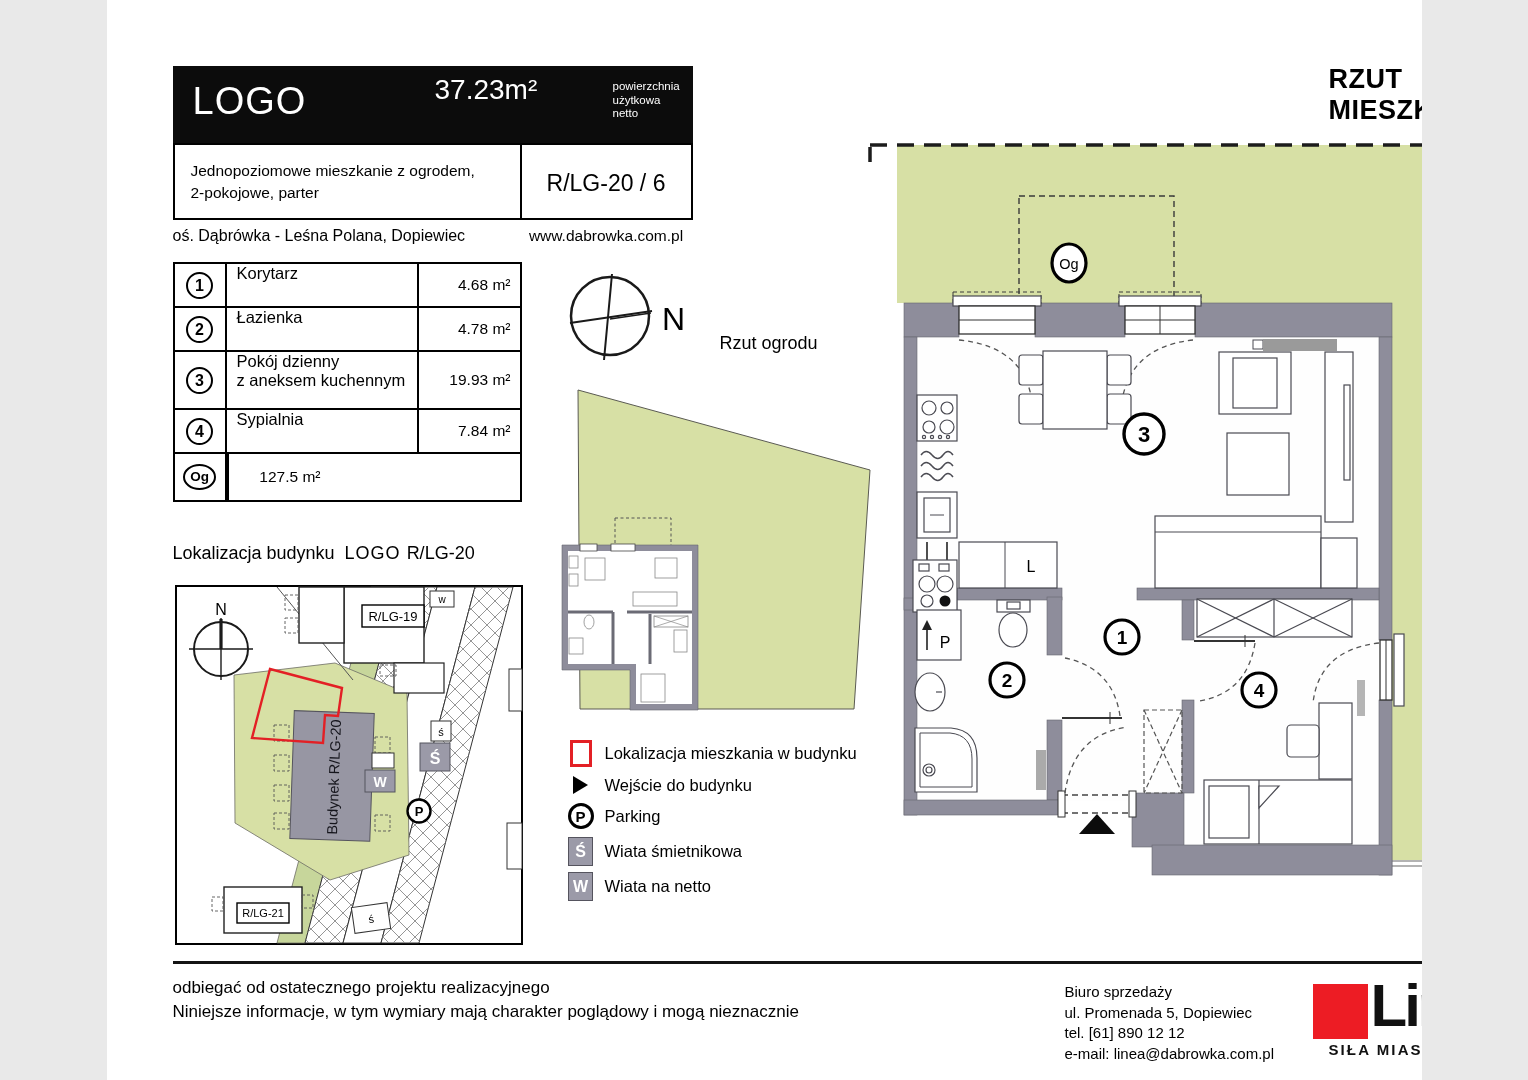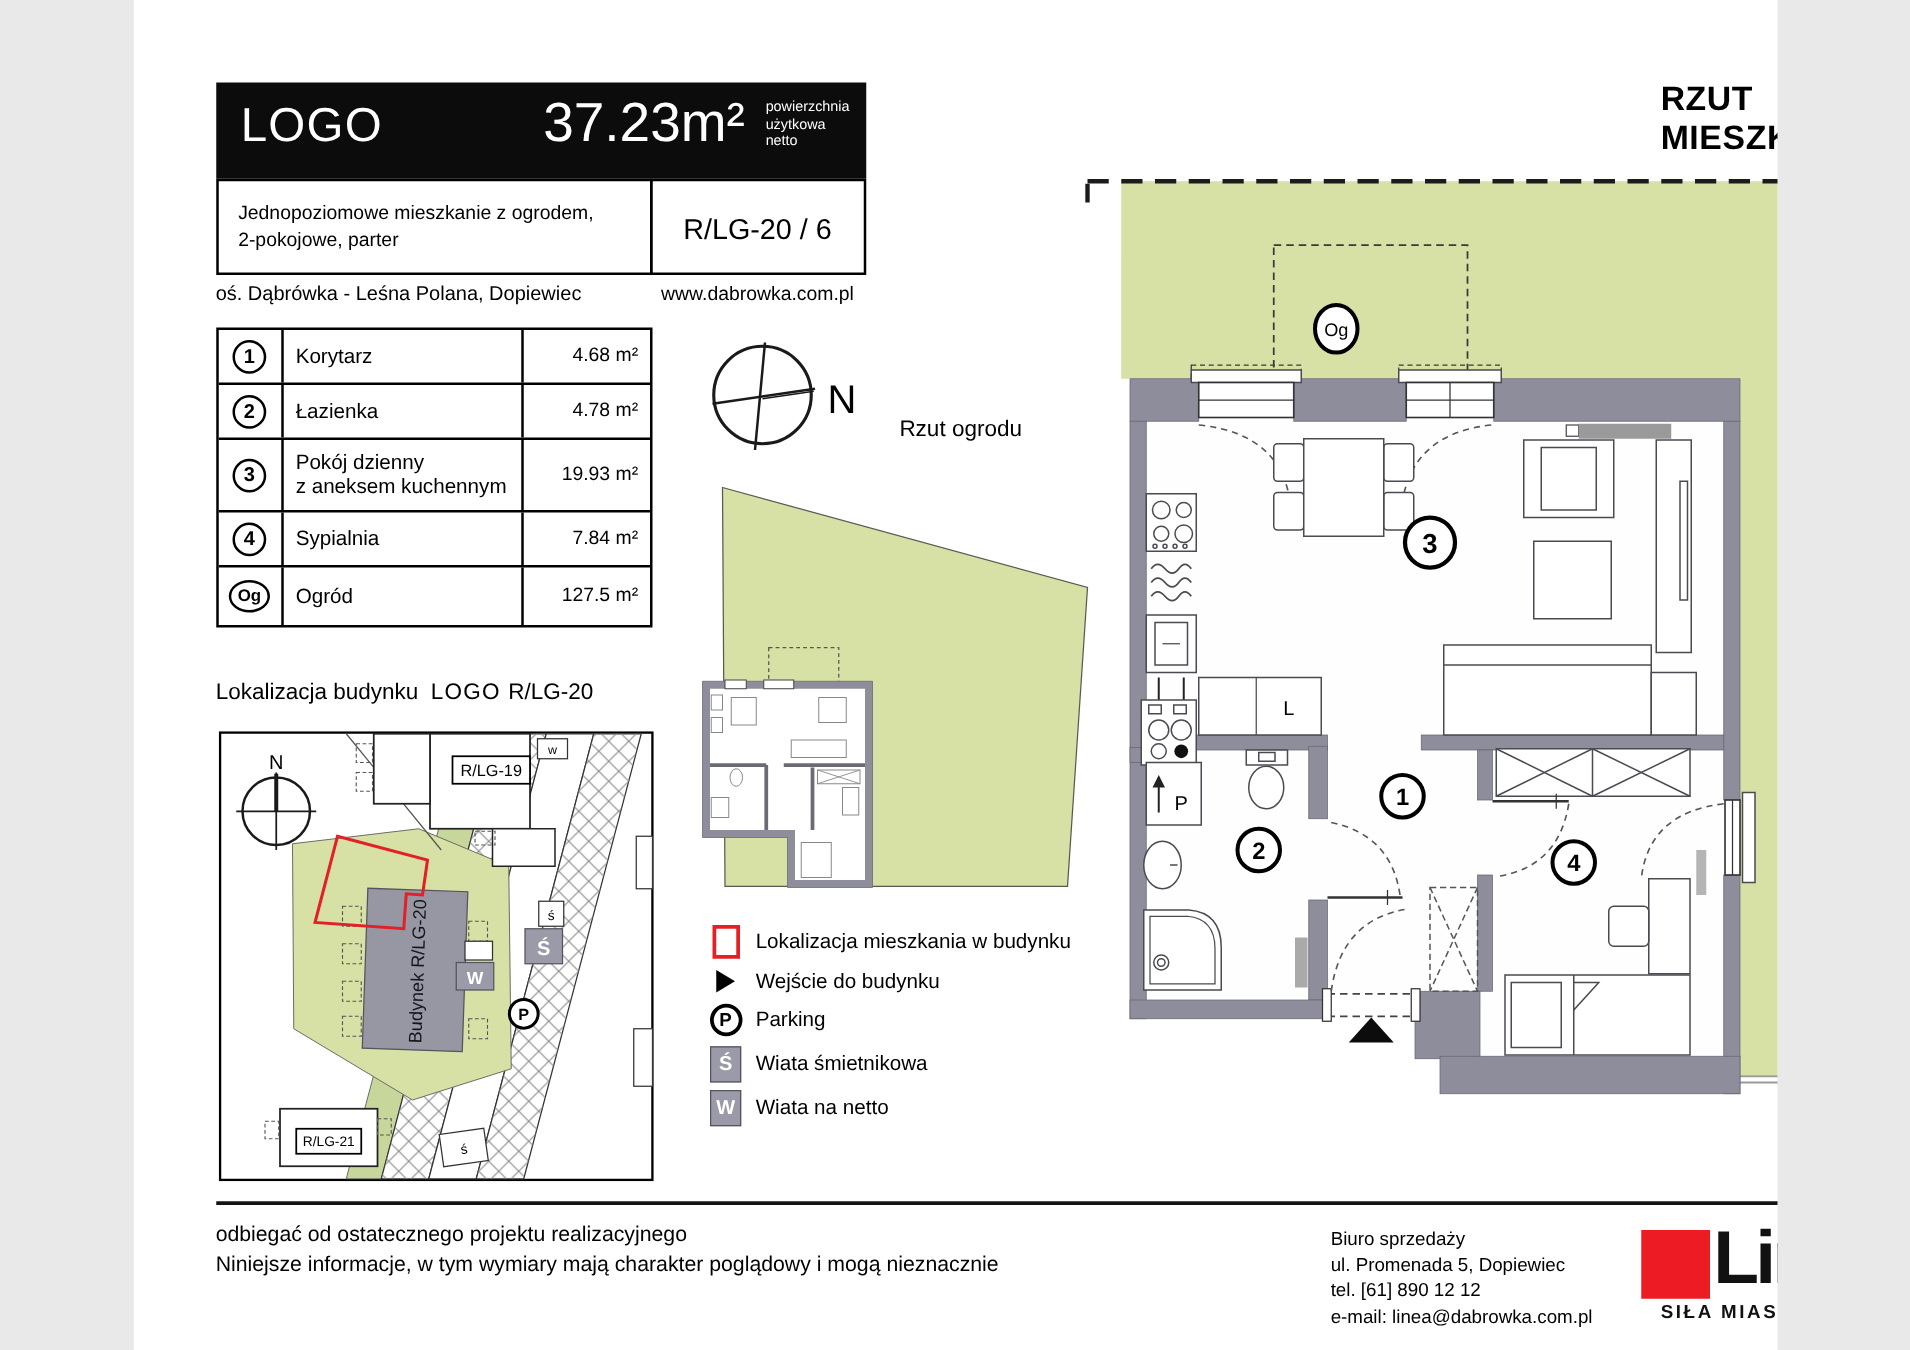--- a/index.html
+++ b/index.html
@@ -7,33 +7,33 @@
   .page {
     position:relative; width:1315px; height:1080px; background:#ffffff;
     font-family:"Liberation Sans", sans-serif; color:#000; overflow:hidden;
     margin:0 auto;
   }
   .abs { position:absolute; }
 
   
   .hdr-black { left:66px; top:66px; width:520px; height:77px; background:#0c0c0c; color:#fff; }
   .hdr-logo { left:20px; top:14px; font-size:38px; letter-spacing:1px; position:absolute; }
-  .hdr-area { left:262px; top:8px; font-size:44px; position:absolute; }
+  .hdr-area { left:262px; top:8px; font-size:28px; position:absolute; }
   .hdr-area-cap { left:440px; top:14px; font-size:11.5px; line-height:13.5px; position:absolute; }
   .hdr-desc { left:66px; top:143px; width:349px; height:77px; border:2px solid #000; font-size:15.5px; line-height:22px; padding:15px 0 0 16px; }
   .hdr-code { left:413px; top:143px; width:173px; height:77px; border:2px solid #000; font-size:23px; text-align:center; padding-top:25px; }
   .hdr-estate { left:66px; top:227px; font-size:16px; }
   .hdr-web { left:413px; top:227px; width:173px; text-align:center; font-size:15.5px; }
 
   
   .rtable { left:66px; top:262px; width:349px; border:2px solid #000; }
   .rrow { display:flex; border-bottom:2px solid #000; align-items:stretch; }
   .rrow:last-child { border-bottom:none; }
   .rcell-ico { width:52px; border-right:2px solid #000; display:flex; align-items:center; justify-content:center; }
-  .rcell-name { flex:1; padding-left:10px; font-size:16.5px; display:flex; flex-direction:column; justify-content:center; line-height:19px; }
+  .rcell-name { flex:1; padding-left:10px; font-size:16.5px; display:flex; flex-direction:column; line-height:19px; }
   .rcell-area { width:103px; border-left:2px solid #000; font-size:15.5px; display:flex; align-items:center; justify-content:flex-end; padding-right:9px; }
   .numcirc { width:27px; height:27px; border:2.5px solid #000; border-radius:50%; font-weight:bold; font-size:16px; text-align:center; line-height:23px; }
   .numcirc.og { width:33px; height:26px; font-size:13.5px; line-height:22px; font-weight:bold; }
 
   .lbl-rzut-ogrodu { left:613px; top:333px; font-size:18px; }
   .lbl-lokalizacja { left:66px; top:543px; font-size:18px; }
   .lbl-lokalizacja span { margin-right:6px; }
   .lbl-lok-logo { letter-spacing:1px; margin-left:4px; }
 
   
@@ -113,23 +113,20 @@
           <div class="numcirc">4</div>
         </div>
       <div class="rcell-name">
           <span>Sypialnia</span>
         </div>
       <div class="rcell-area">7.84 m²</div>
     </div>
     <div class="rrow" style="height:46px">
       <div class="rcell-ico">
           <div class="numcirc og">Og</div>
-        </div>
-      <div class="rcell-name">
-          <span>Ogród</span>
         </div>
       <div class="rcell-area">127.5 m²</div>
     </div>
   </div>
 
   <svg class="abs" style="left:455px;top:268px" width="135" height="95" viewBox="0 0 135 95">
     <circle cx="48" cy="48" r="39" fill="none" stroke="#1a1a1a" stroke-width="2.5"></circle>
     <line x1="50" y1="6" x2="42" y2="92" stroke="#1a1a1a" stroke-width="2"></line>
     <line x1="8" y1="55" x2="90" y2="43" stroke="#1a1a1a" stroke-width="2"></line>
     <line x1="48" y1="51" x2="89" y2="45" stroke="#1a1a1a" stroke-width="1.3"></line>

